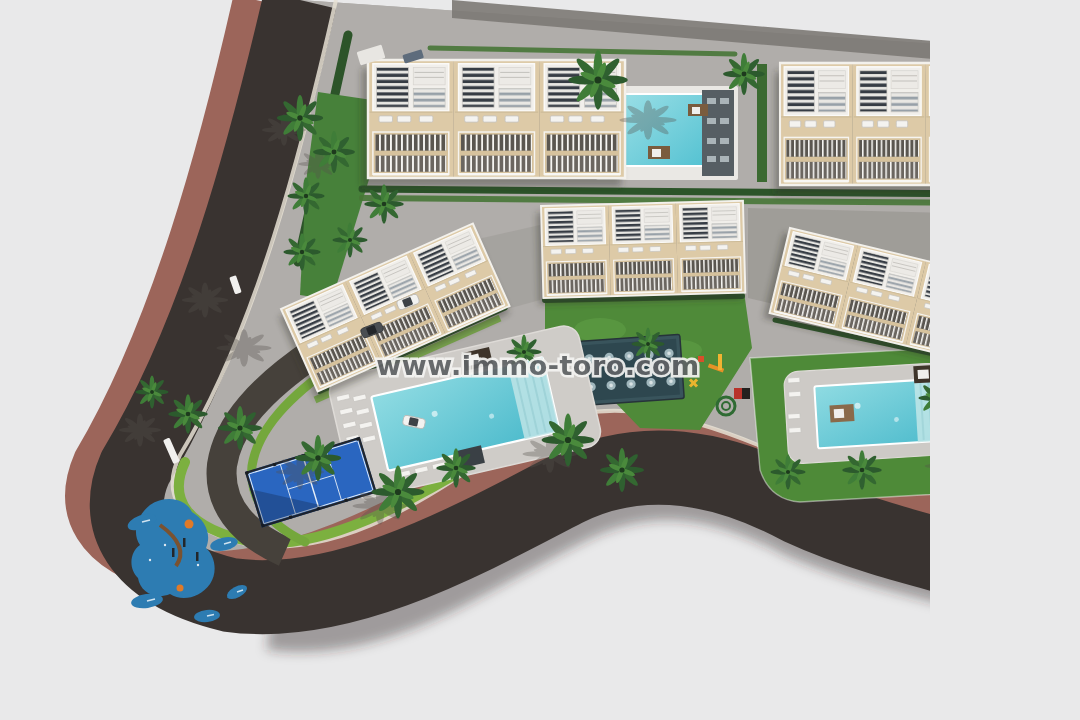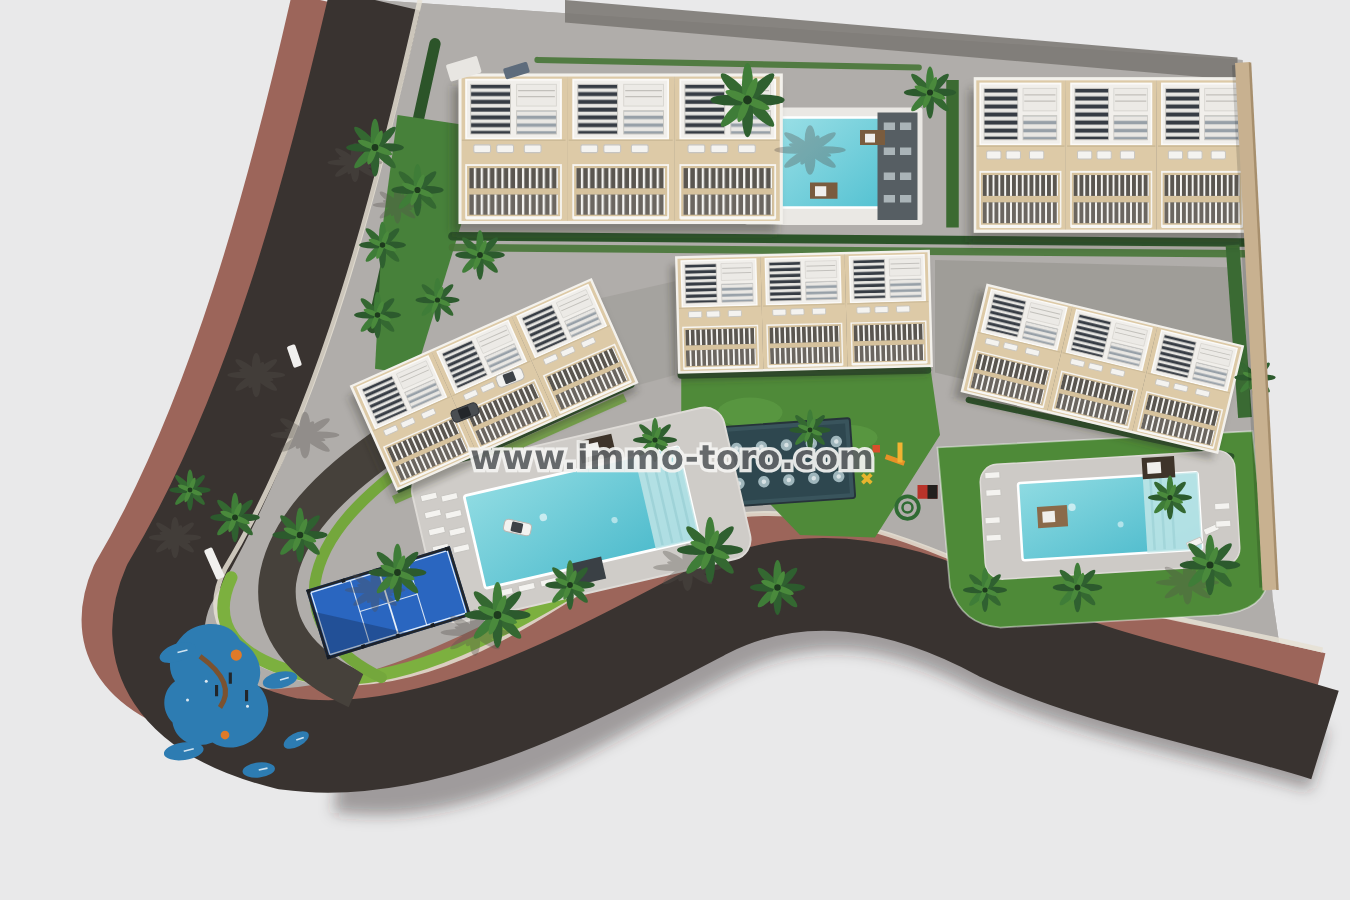--- a/index.html
+++ b/index.html
@@ -1,16 +1,16 @@
 <!DOCTYPE html>
 <html><head>
 <meta charset="utf-8">
 <style>
   html,body{margin:0;padding:0;background:#e9e9ea;}
-  .stage{position:relative;width:1080px;height:720px;overflow:hidden;background:#e9e9ea;font-family:"DejaVu Sans",sans-serif;}
+  .stage{position:relative;width:930px;height:720px;overflow:hidden;background:#e9e9ea;font-family:"DejaVu Sans",sans-serif;}
   svg{position:absolute;inset:0;display:block;}
   .lounger{fill:#f4f3f0;stroke:#c6c4c0;stroke-width:.7;}
   .mottle{fill:#61a047;opacity:.55;}
   .hedge{stroke:#2c5429;stroke-linecap:round;fill:none;}
   .hedge2{stroke:#477636;stroke-linecap:round;fill:none;opacity:.9;}
   .bshadow{fill:rgba(50,46,42,.38);}
   .mark{font:bold 27px "DejaVu Sans",sans-serif;fill:#5f6265;stroke:#f4f4f2;stroke-width:5px;paint-order:stroke;letter-spacing:.5px;opacity:.92;}
 </style>
 </head>
 <body>

